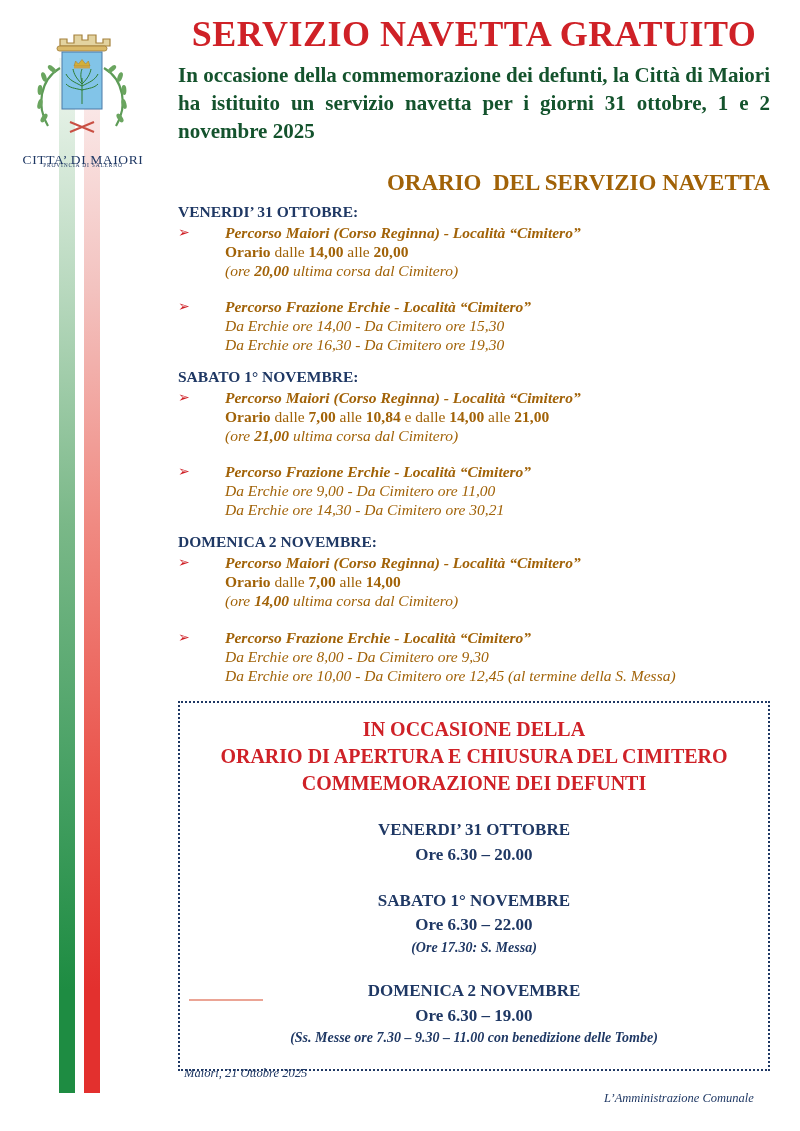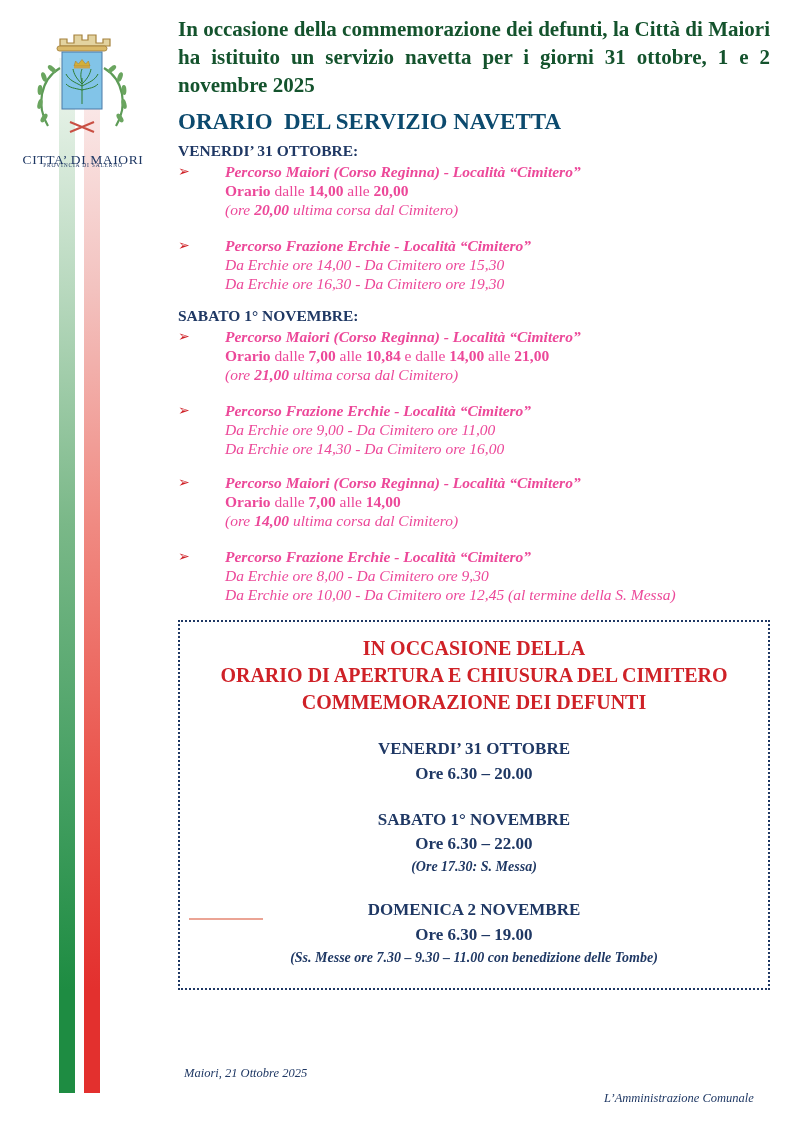--- a/index.html
+++ b/index.html
@@ -19,29 +19,29 @@
   .logo-city{position:absolute;left:14px;top:152px;width:138px;text-align:center;
     color:#1f3864;font-size:13.5px;letter-spacing:0.6px;font-weight:400;}
   .logo-prov{position:absolute;left:14px;top:162px;width:138px;text-align:center;
     color:#1f3864;font-size:5.5px;letter-spacing:0.8px;}
   
   .main{position:absolute;left:178px;top:16px;width:592px;}
   .page-title{color:#cf2127;font-weight:bold;font-size:36px;text-align:center;
     letter-spacing:0.5px;line-height:1.05;margin:0 0 8px 0;white-space:nowrap;}
   .intro{color:#14532d;font-weight:bold;font-size:21px;line-height:1.33;
     text-align:justify;margin:0;}
-  .subtitle{color:#0c4a6e;font-weight:bold;font-size:23px;text-align:left;
-    margin:9px 0 7px 0;white-space:pre-wrap;}
+  .subtitle{color:#a16207;font-weight:bold;font-size:23px;text-align:right;
+    margin:24px 0 7px 0;white-space:pre-wrap;}
   
   .section{margin-bottom:14px;font-size:15.5px;}
   .day-heading{color:#1f3864;font-weight:bold;margin:0 0 2px 0;}
   .route{display:flex;margin-bottom:17px;}
   .route:last-child{margin-bottom:0;}
   .bullet{width:47px;flex:0 0 47px;color:#cf2127;font-size:14px;padding-top:1px;}
-  .route-body{flex:1;color:#ec4899;line-height:1.23;}
+  .route-body{flex:1;color:#a16207;line-height:1.23;}
   .route-title{font-weight:bold;font-style:italic;margin:0;}
   .rline{margin:0;}
   .rline.it{font-style:italic;}
   .rline .b{font-weight:bold;}
   
   .cbox{position:relative;border:2px dotted #1f3864;margin-top:16px;
     padding:13px 10px 20px 10px;text-align:center;}
   .cbox-title{color:#cf2127;font-weight:bold;font-size:20px;line-height:1.36;margin:0;}
   .cday{margin-top:21px;color:#1f3864;font-weight:bold;font-size:17px;line-height:1.45;}
   .cday .note{font-style:italic;font-size:14px;}
@@ -97,20 +97,21 @@
     <path d="M58 68 C50 66 46 66 42 62"></path>
     <path d="M58 68 C66 66 70 66 74 62"></path>
   </g>
 
   <path d="M46 100 l24 10 M70 100 l-24 10" stroke="#c94f43" stroke-width="2" fill="none"></path>
 </svg>
 <div class="logo-city">CITTA’ DI MAIORI</div>
 <div class="logo-prov">PROVINCIA DI SALERNO</div>
 
 <div class="main">
+  <div class="page-title">SERVIZIO NAVETTA GRATUITO</div>
   <p class="intro">In occasione della commemorazione dei defunti, la Città di Maiori ha istituito un servizio navetta per i giorni 31 ottobre, 1 e 2 novembre 2025</p>
   <div class="subtitle">ORARIO  DEL SERVIZIO NAVETTA</div>
 
   <div id="schedule">
       <div class="section">
         <div class="day-heading">VENERDI’ 31 OTTOBRE:</div>
         <div class="route">
           <span class="bullet">➢</span>
           <div class="route-body">
             <p class="route-title">Percorso Maiori (Corso Reginna) - Località “Cimitero”</p>
@@ -135,25 +136,26 @@
             <p class="route-title">Percorso Maiori (Corso Reginna) - Località “Cimitero”</p>
             <p class="rline"><span class="b">Orario</span><span> dalle </span><span class="b">7,00</span><span> alle </span><span class="b">10,84</span><span> e dalle </span><span class="b">14,00</span><span> alle </span><span class="b">21,00</span></p>
             <p class="rline it"><span>(ore </span><span class="b">21,00</span><span> ultima corsa dal Cimitero)</span></p>
           </div>
         </div>
         <div class="route">
           <span class="bullet">➢</span>
           <div class="route-body">
             <p class="route-title">Percorso Frazione Erchie - Località “Cimitero”</p>
             <p class="rline it"><span>Da Erchie ore 9,00 - Da Cimitero ore 11,00</span></p>
-            <p class="rline it"><span>Da Erchie ore 14,30 - Da Cimitero ore 16,00</span></p>
+            <p class="rline it"><span>Da Erchie ore 14,30 - Da Cimitero ore 30,21</span></p>
           </div>
         </div>
       </div>
       <div class="section">
+        <div class="day-heading">DOMENICA 2 NOVEMBRE:</div>
         <div class="route">
           <span class="bullet">➢</span>
           <div class="route-body">
             <p class="route-title">Percorso Maiori (Corso Reginna) - Località “Cimitero”</p>
             <p class="rline"><span class="b">Orario</span><span> dalle </span><span class="b">7,00</span><span> alle </span><span class="b">14,00</span></p>
             <p class="rline it"><span>(ore </span><span class="b">14,00</span><span> ultima corsa dal Cimitero)</span></p>
           </div>
         </div>
         <div class="route">
           <span class="bullet">➢</span>

